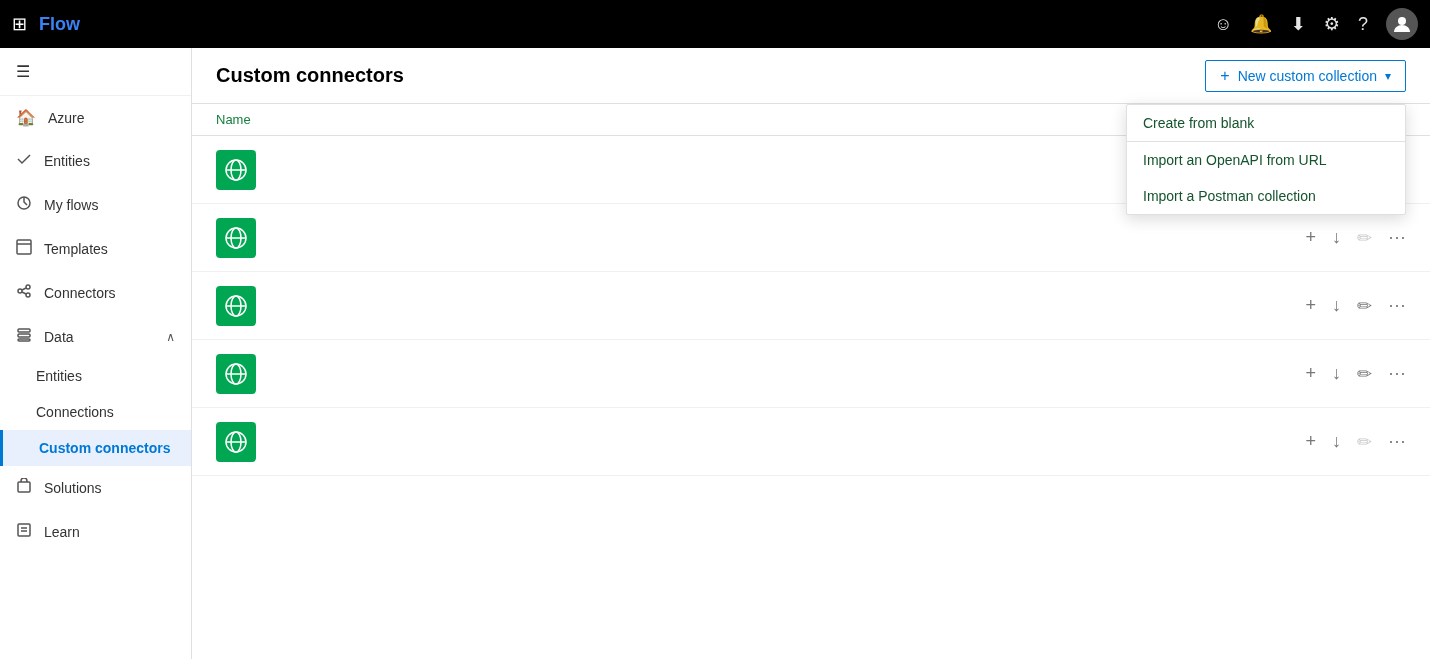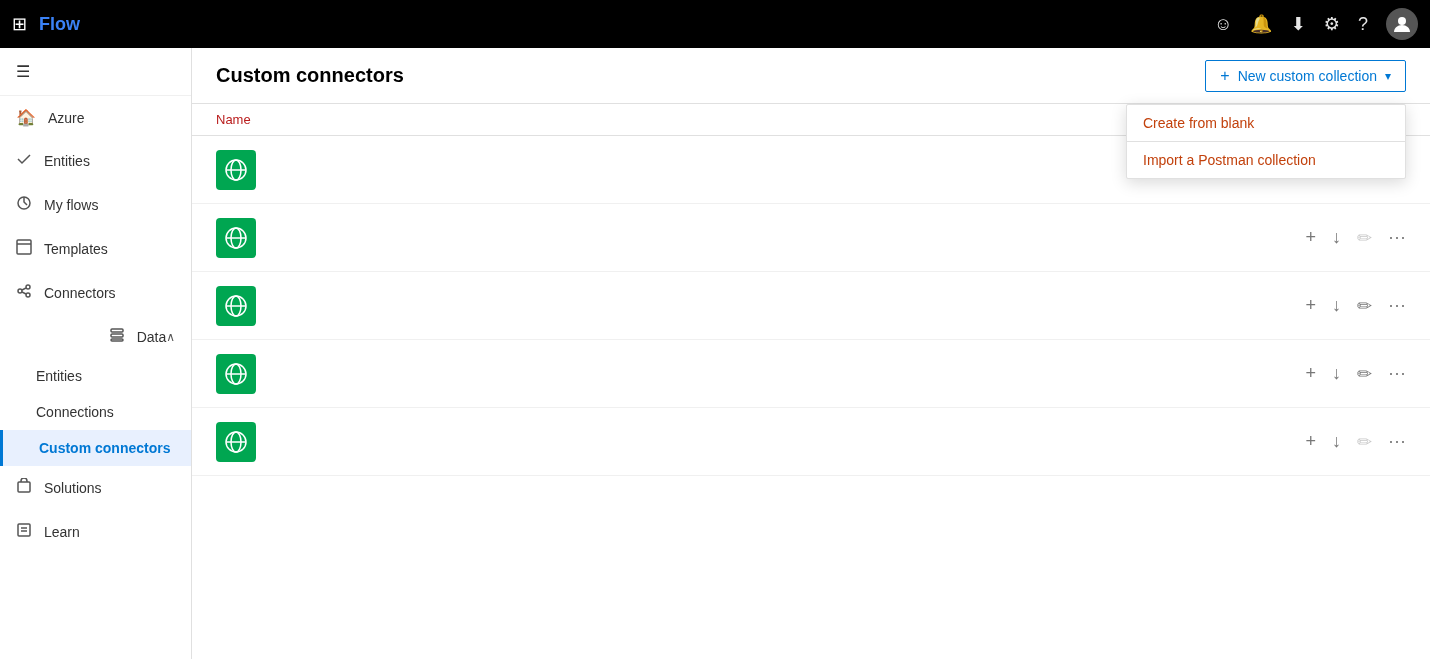--- a/index.html
+++ b/index.html
@@ -70,21 +70,21 @@
     }
     .sidebar-section-item.active {
       background: #e8f0fe;
       font-weight: 600;
       color: #0078d4;
       border-left: 3px solid #0078d4;
     }
     .data-item {
       display: flex;
       align-items: center;
-      justify-content: flex-end;
+      justify-content: space-between;
       padding: 12px 16px;
       cursor: pointer;
       color: #333;
       font-size: 14px;
     }
     .data-item-left { display: flex; align-items: center; gap: 12px; }
     .chevron-icon { font-size: 12px; color: #555; }
 
     
     .content { flex: 1; display: flex; flex-direction: column; overflow: hidden; position: relative; }
@@ -116,21 +116,21 @@
 
     
     .table-header {
       display: flex;
       align-items: center;
       padding: 8px 24px;
       border-bottom: 1px solid #e0e0e0;
       background: #fff;
       flex-shrink: 0;
     }
-    .table-col-name { font-size: 13px; color: #b91c1c; font-weight: 400; }
+    .table-col-name { font-size: 13px; color: #15803d; font-weight: 400; }
     .connector-list { flex: 1; overflow-y: auto; }
     .connector-row {
       display: flex;
       align-items: center;
       padding: 8px 24px;
       border-bottom: 1px solid #f0f0f0;
       min-height: 68px;
       position: relative;
     }
     .connector-icon {
@@ -163,21 +163,21 @@
       z-index: 1000;
       background: #fff;
       border: 1px solid #e0e0e0;
       box-shadow: 0 4px 16px rgba(0,0,0,0.15);
       min-width: 280px;
       border-radius: 2px;
     }
     .dropdown-item {
       padding: 10px 16px;
       font-size: 14px;
-      color: #c2410c;
+      color: #14532d;
       cursor: pointer;
       display: block;
     }
     .dropdown-item.highlighted {
       background: #e8f0fe;
       border: 1px solid #0078d4;
       color: #000;
     }
     .dropdown-divider {
       height: 1px;
@@ -408,17 +408,18 @@
           <span class="row-action-icon" style="opacity:0.4;">✏</span>
           <span class="row-action-icon">···</span>
         </div>
       </div>
 
     </div>
 
     <div class="dropdown-overlay">
       <div class="dropdown-item">Create from blank</div>
       <div class="dropdown-divider"></div>
+      <div class="dropdown-item">Import an OpenAPI from URL</div>
       <div class="dropdown-item">Import a Postman collection</div>
     </div>
 
   </main>
 </div>
 
 </body></html>

